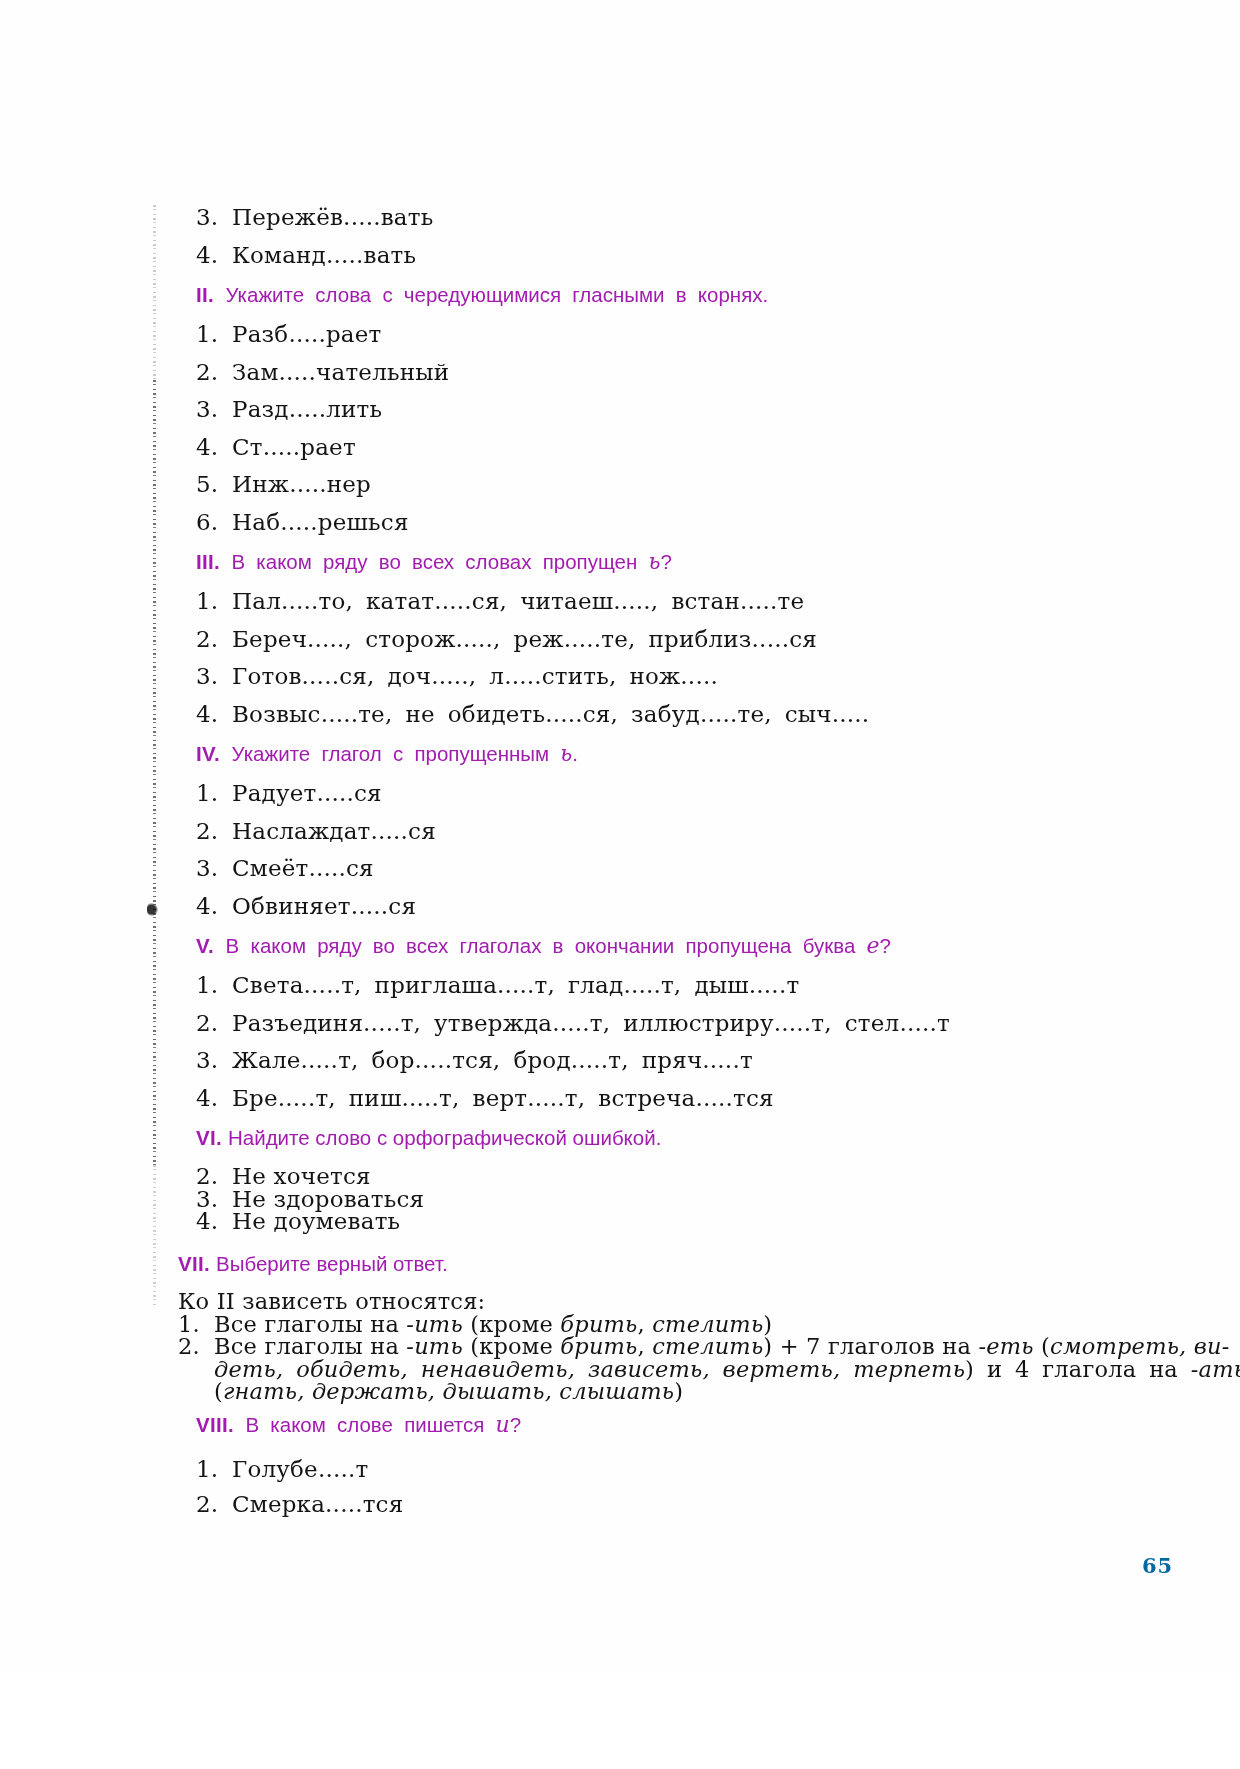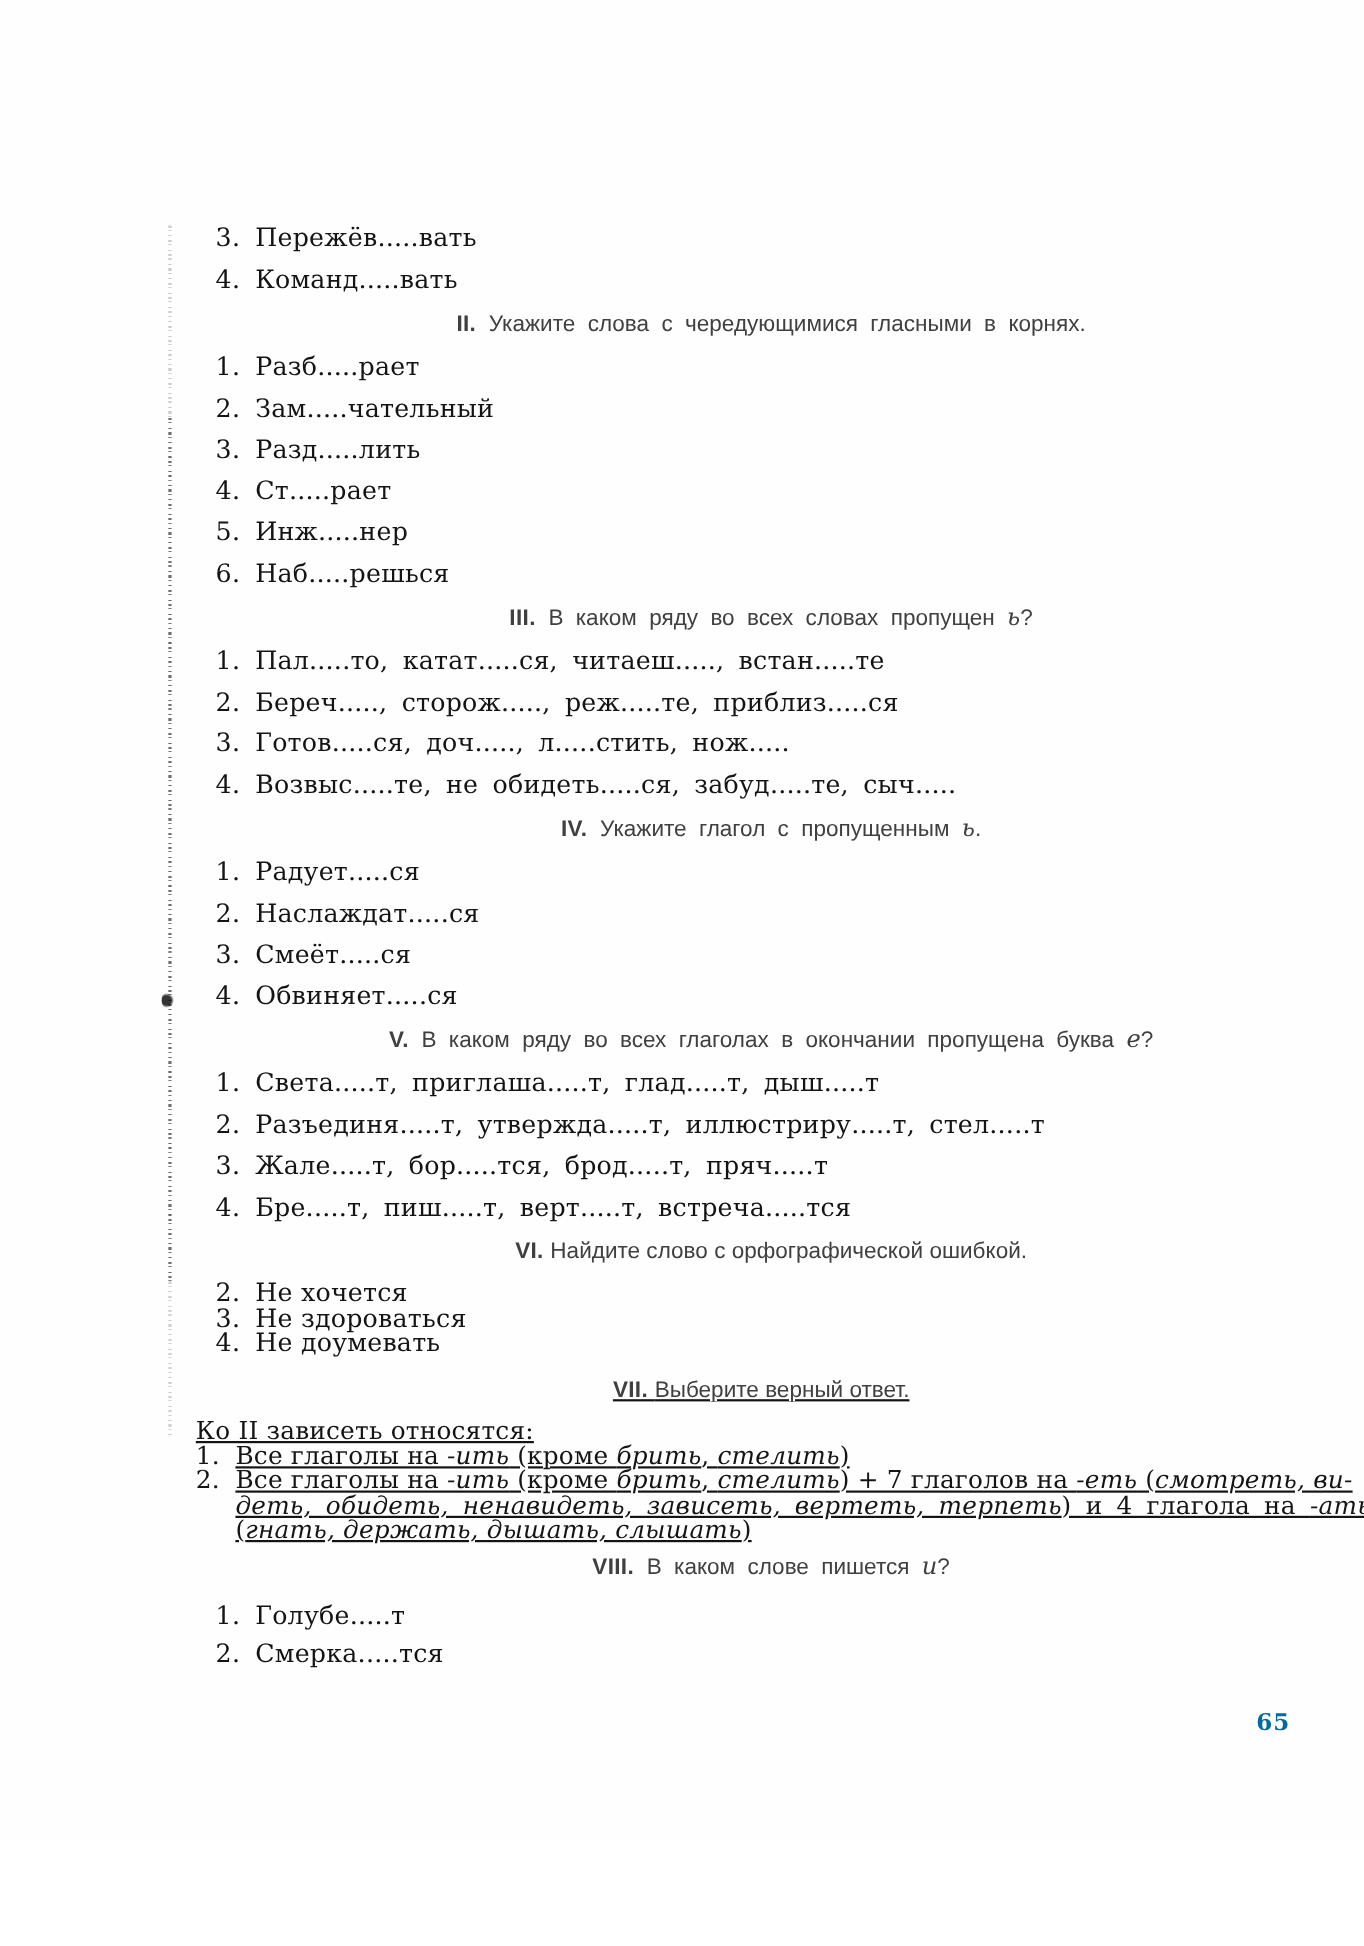--- a/index.html
+++ b/index.html
@@ -36,30 +36,30 @@
     padding-left:36px; white-space:nowrap;
     letter-spacing:.2px;
   }
   .inum { display:inline-block; width:36px; margin-left:-36px; }
   .sec.tight .item { line-height:22.5px; margin-bottom:0; }
 
   .hdr {
     font-family:"Liberation Sans", sans-serif;
     font-size:20.5px; line-height:22px;
     margin:0 0 16px; padding-top:4px;
-    white-space:nowrap; color:#404040;text-align:center;
+    white-space:nowrap; color:#a21caf;
   }
   .hnum { font-weight:700; letter-spacing:.3px; }
   .hdr .it { font-family:"DejaVu Serif", serif; font-size:22px; }
 
   .it { font-style:italic; }
 
   .lead { font-size:22.5px; line-height:23px; margin:0; white-space:nowrap; letter-spacing:.2px; }
 
-  .sec-vii { margin-left:-18px;text-decoration:underline; }
+  .sec-vii { margin-left:-18px; }
   .sec-vii .hdr { padding-top:20px; margin-bottom:15px; }
   .sec-vii .item { font-size:22.5px; line-height:23.5px; margin-bottom:0; }
   .cont { white-space:nowrap; }
   .wide { word-spacing:5.5px; }
 
   .sec-viii .hdr { padding-top:11px; margin-bottom:21px; }
   .sec-viii .item { margin-bottom:11px; }
 
   .pagenum {
     position:absolute; left:1142px; top:1553px;

